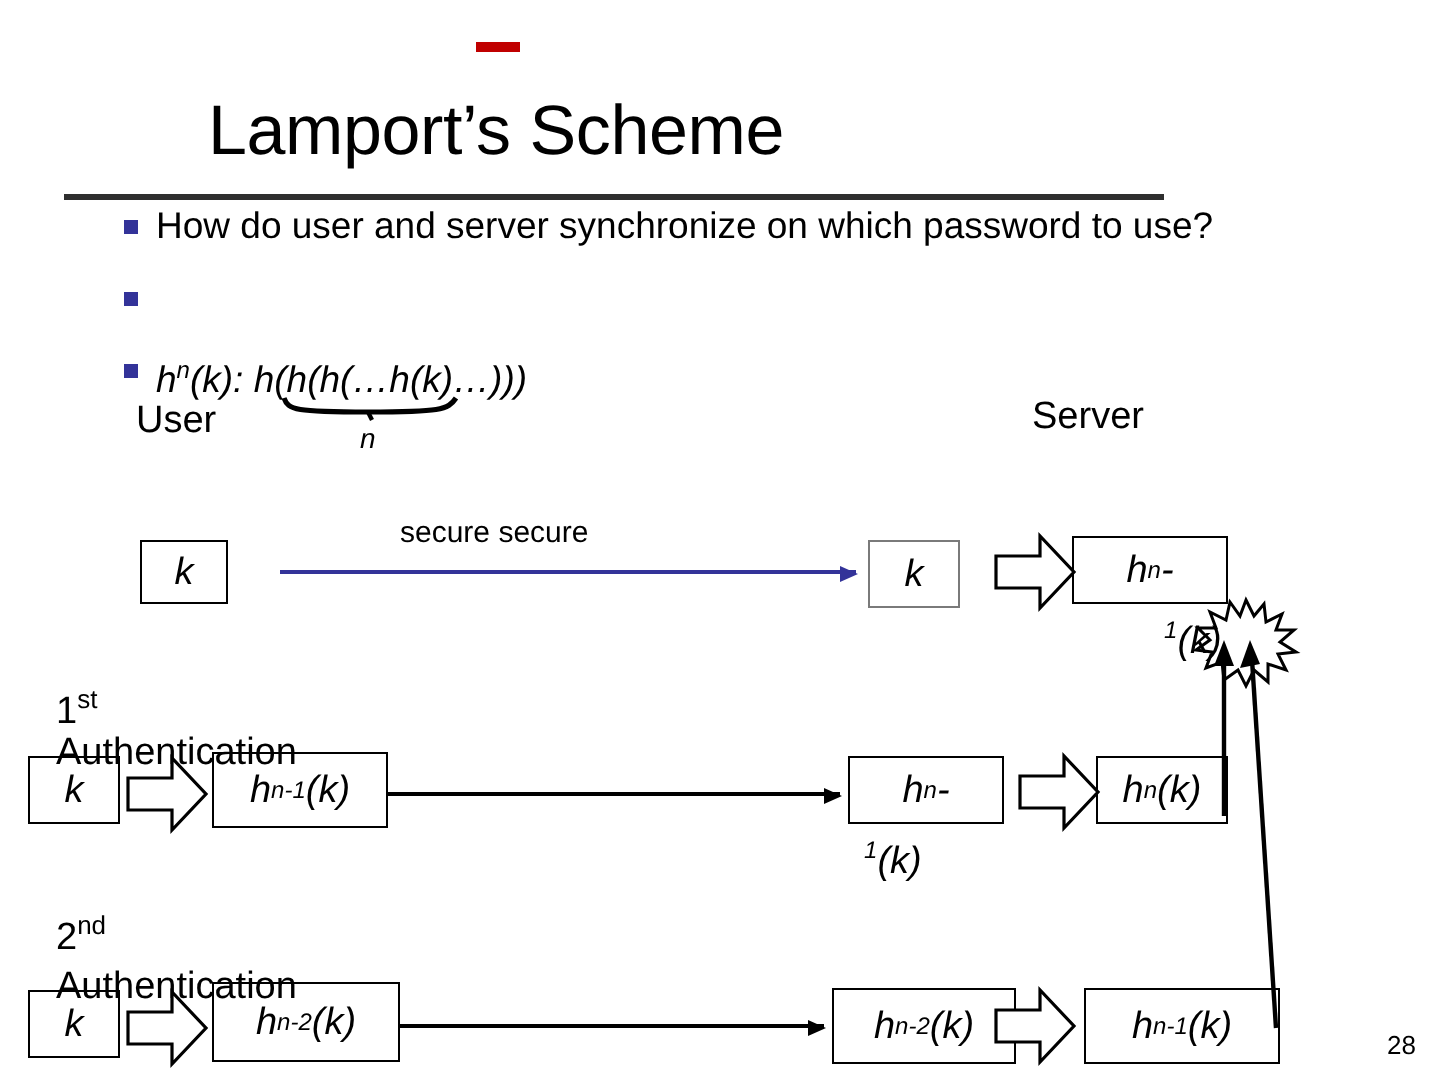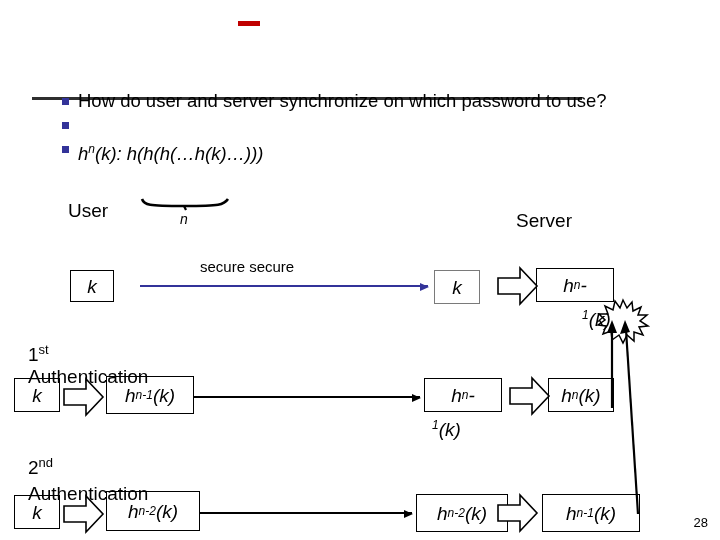--- a/index.html
+++ b/index.html
@@ -70,20 +70,21 @@
     top: 90px;
     width: 660px;
   }
   .bullet-row {
     position: relative;
     height: 24px;
     padding-left: 42px;
     font-size: 18.5px;
     line-height: 22px;
     white-space: nowrap;
+    margin-top: 12px;
   }
   .bullet-row .marker {
     position: absolute;
     left: 26px;
     top: 8px;
     width: 7px;
     height: 7px;
     background: #333399;
   }
   .bullet-row .btext { display: inline-block; }
@@ -163,20 +164,21 @@
   }
 </style>
 </head>
 <body>
 
 <div class="slide">
 
   <div class="red-dash"></div>
 
 
+  <div class="title">Lamport’s Scheme</div>
 
   <div class="title-rule"></div>
 
   <div class="bullets">
 
     <div class="bullet-row">
       <span class="marker"></span>
       <span class="btext">How do user and server synchronize on which password to use?</span>
     </div>
 
@@ -185,21 +187,21 @@
     </div>
 
     <div class="bullet-row">
       <span class="marker"></span>
       <span class="btext it"><span>h</span><span class="sup">n</span><span>(k):  h(h(h(…h(k)…)))</span></span>
     </div>
 
   </div>
 
   <div class="dlabel" style="left:68px; top:200px;">User</div>
-  <div class="dlabel" style="left:516px; top:210px;">Server</div>
+  <div class="dlabel" style="left:516px; top:198px;">Server</div>
 
   <div class="brace" style="left:140px; top:196px;">
     <svg width="92" height="16" viewBox="0 0 92 16" xmlns="http://www.w3.org/2000/svg">
       <path d="M2 3 C4 9 8 10 44 10 C80 10 84 9 88 3" fill="none" stroke="#000" stroke-width="2.6"></path>
       <path d="M44 10 L46 14" fill="none" stroke="#000" stroke-width="2.2"></path>
     </svg>
   </div>
   <div class="brace-label" style="left:180px; top:211px;">n</div>
 
 

